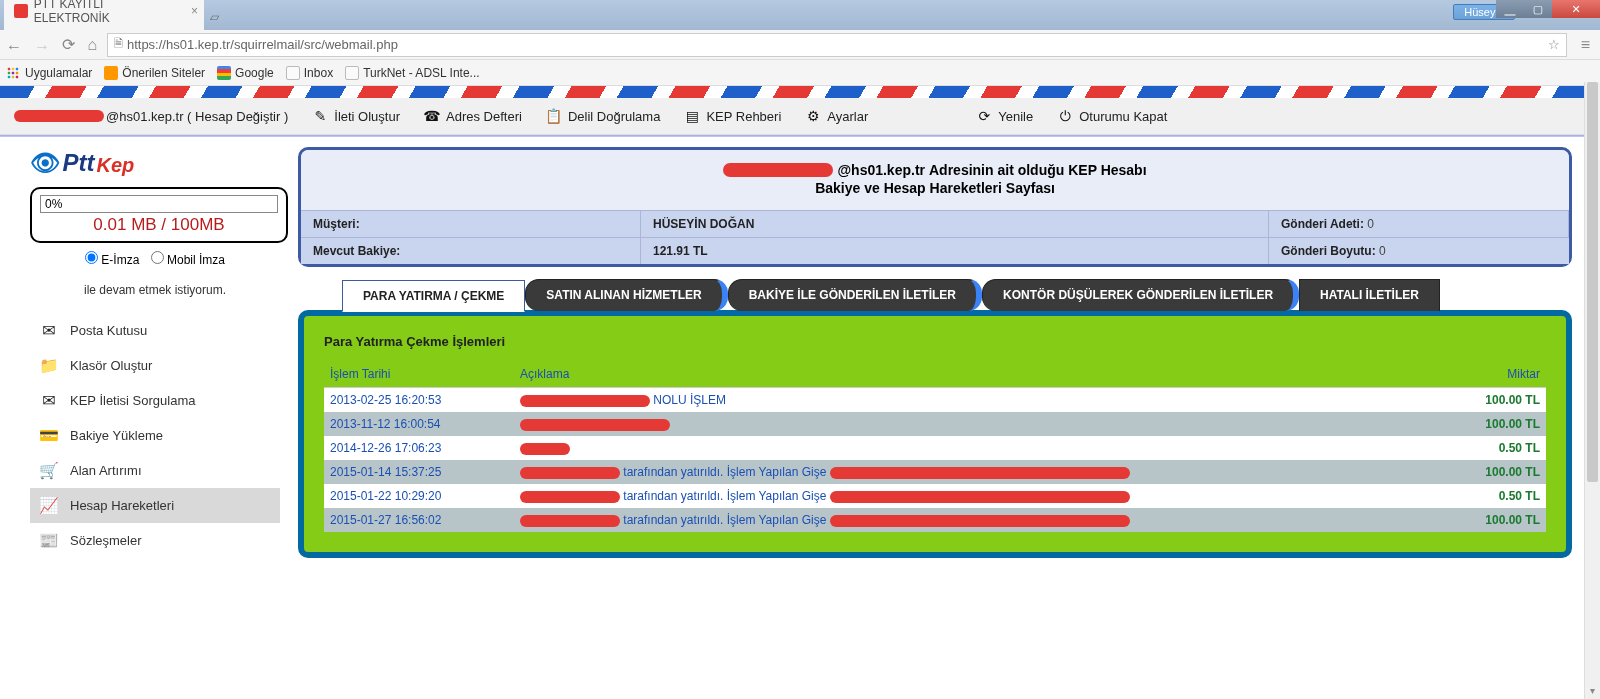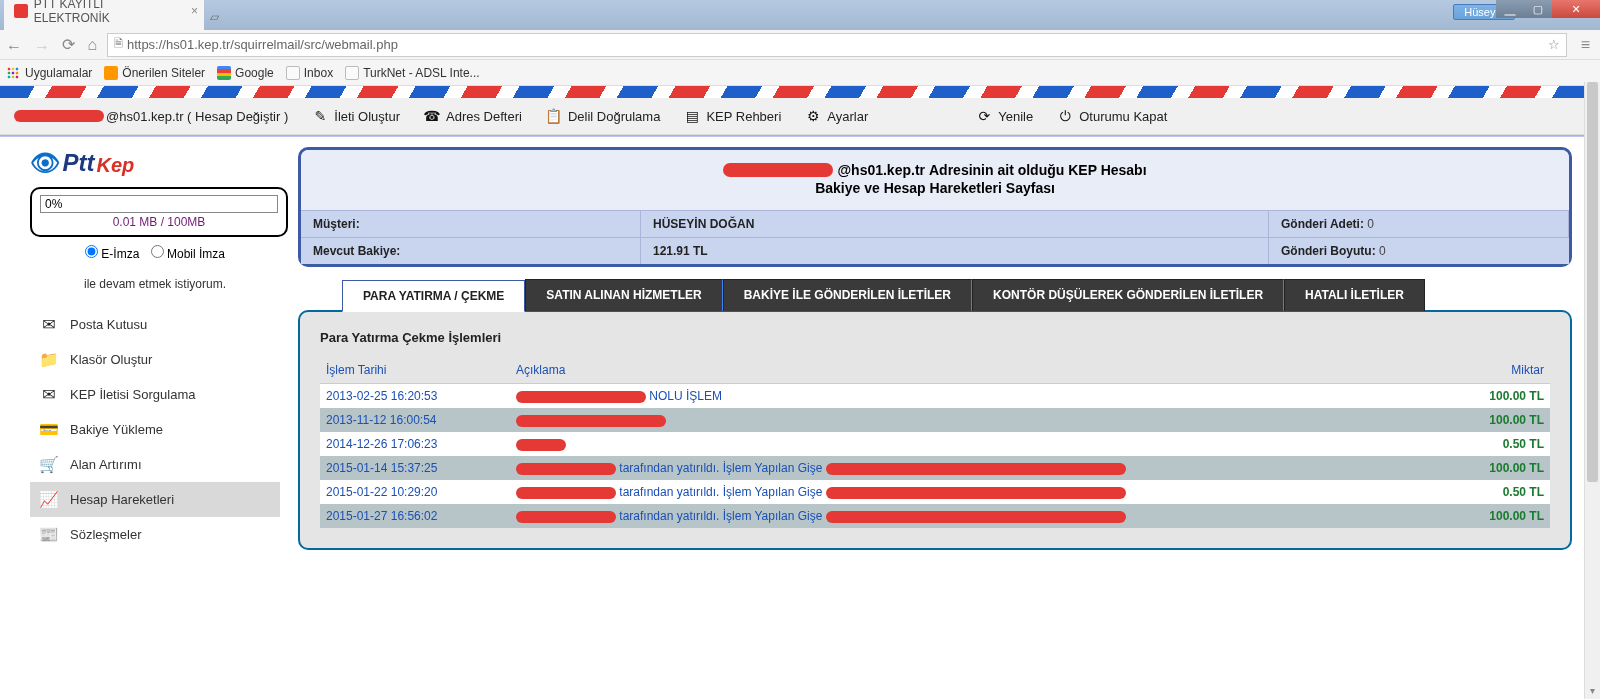--- a/index.html
+++ b/index.html
@@ -48,21 +48,21 @@
 .tb-link .ico{width:16px;height:16px;display:inline-flex;align-items:center;justify-content:center;font-size:14px;color:#111;}
 .hr-violet{height:2px;background:linear-gradient(#9da5f0,#c9ceee);margin:0;}
 .layout{display:flex;align-items:flex-start;}
 .sidebar{width:290px;padding:12px 10px 0 30px;}
 .logo{display:flex;align-items:flex-end;gap:2px;font-weight:bold;margin-bottom:10px;}
 .logo .eye{color:#0b6fc9;font-size:24px;}
 .logo .ptt{color:#1b3a80;font-size:24px;font-style:italic;}
 .logo .kep{color:#d93127;font-size:20px;font-style:italic;}
 .quota-box{border:2px solid #000;border-radius:10px;padding:6px 8px;width:258px;margin-bottom:8px;text-align:center;}
 .quota-meter{border:1px solid #888;height:18px;text-align:left;padding:0 4px;font-size:12px;line-height:17px;margin-bottom:2px;background:#fff;}
-.quota-text{font-size:12px;color:#701a75;}
+.quota-text{font-size:17px;color:#b91c1c;}
 .radios{text-align:center;font-size:12px;margin:6px 0 16px;}
 .radios label{margin:0 4px;}
 .radios-sub{text-align:center;font-size:12px;color:#333;margin-bottom:16px;}
 .side-list{list-style:none;}
 .side-list li{display:flex;align-items:center;gap:10px;padding:9px 8px;font-size:13px;color:#333;border-bottom:1px solid transparent;}
 .side-list li.active{background:#d9d9d9;}
 .side-list .sico{width:22px;height:16px;display:inline-flex;align-items:center;justify-content:center;font-size:16px;color:#222;}
 .main{flex:1;padding:10px 28px 0 8px;}
 .panel{border:3px solid #3d5aa5;border-radius:10px;padding:0;background:#e9edf7;}
 .panel-head{padding:12px 10px 14px;text-align:center;font-size:14px;color:#000;background:#e9edf7;border-radius:8px 8px 0 0;}
@@ -72,22 +72,22 @@
 .info-grid{display:grid;grid-template-columns:340px 1fr 300px;background:#c9d4ef;border-top:1px solid #aab5d9;}
 .info-cell{padding:6px 12px;font-size:12px;color:#222;border-right:1px solid #aab5d9;}
 .info-cell:last-child{border-right:none;}
 .info-cell b{font-weight:bold;}
 .info-cell .gval{color:#444;}
 .row2{border-top:1px solid #aab5d9;}
 .tabs-wrap{margin-top:12px;}
 .tabs{display:flex;gap:0;margin-left:44px;}
 .tabbtn{padding:8px 20px;font-size:12px;font-weight:bold;color:#fff;background:#3a3a3a;border:1px solid #222;border-bottom:none;cursor:default;}
 .tabbtn.active{background:#fff;color:#222;border:1px solid #3d5aa5;border-bottom:1px solid #fff;position:relative;top:1px;}
-.tabbtn:not(.active):not(:last-child){border-right:1px solid #3b82f6;}
-.inner-panel{border:2px solid #0369a1;border-radius:10px;background:#e5e5e5;padding:18px 20px 20px;margin-top:-1px;}
+.tabbtn:not(.active):not(:last-child){border-right:6px solid #3b82f6;border-radius:14px;}
+.inner-panel{border:6px solid #0369a1;border-radius:10px;background:#84cc16;padding:18px 20px 20px;margin-top:-1px;}
 .inner-title{font-weight:bold;font-size:13px;margin-bottom:12px;color:#222;}
 .txn-table{width:100%;border-collapse:collapse;font-size:12px;margin-top:8px;}
 .txn-table th{color:#1a4fb5;text-align:left;padding:6px 6px;font-weight:normal;border-bottom:1px solid #ccc;}
 .txn-table th.miktar{text-align:right;width:110px;}
 .txn-table td{padding:5px 6px;color:#1a4fb5;}
 .txn-table tr:nth-child(even) td{background:#b7c5c9;}
 .txn-table tr:nth-child(odd) td{background:#fff;}
 .txn-table td.miktar{color:#1a7a2e;font-weight:bold;text-align:right;}
 .txn-table td.desc{color:#1a4fb5;}
 .desc .redbox{display:inline-block;height:12px;background:#e53935;border-radius:6px;vertical-align:middle;}

